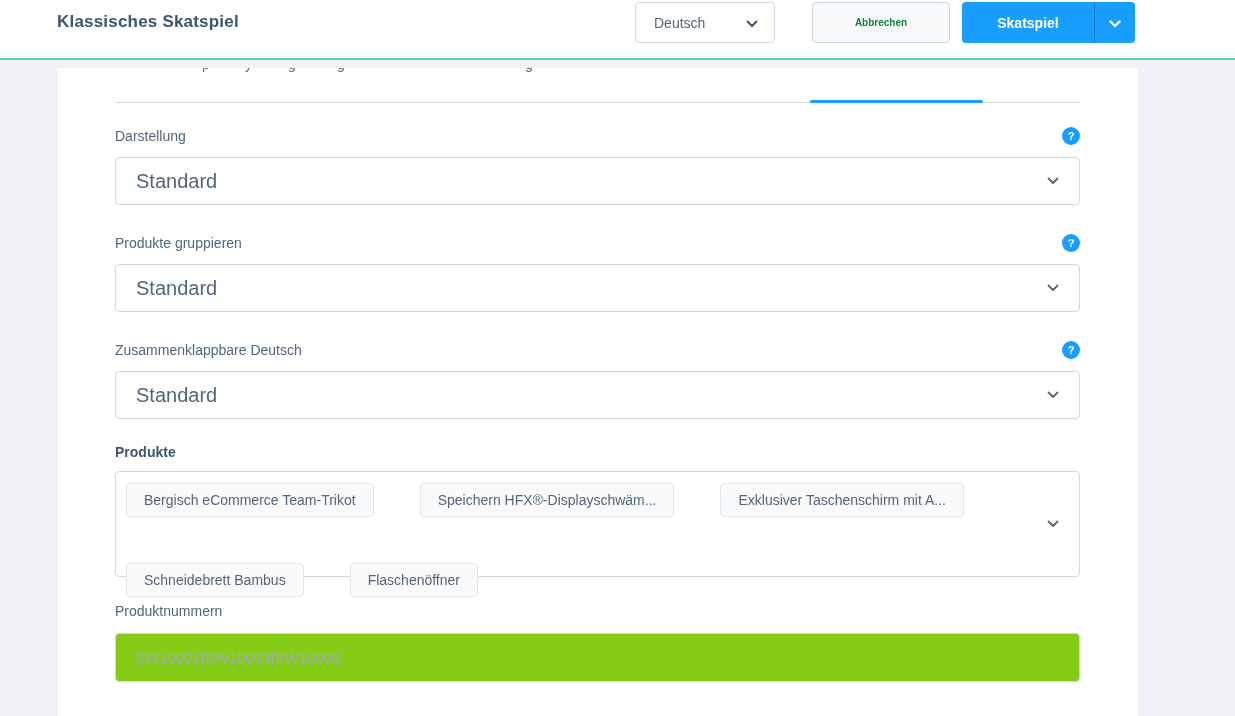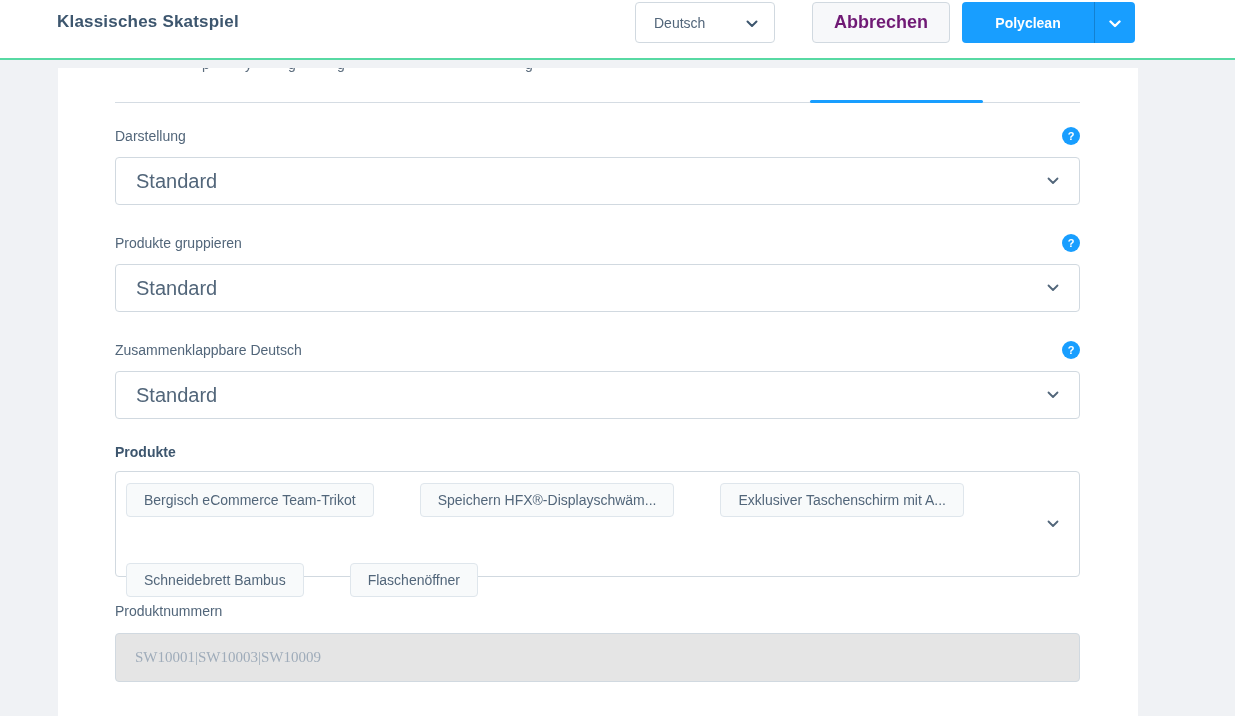--- a/index.html
+++ b/index.html
@@ -26,21 +26,21 @@
   .lang-select {
     width:140px; box-sizing:border-box; margin-right:37px;
     border:1px solid #d1d9e0; border-radius:4px; background:#ffffff;
     display:flex; align-items:center; justify-content:space-between;
     padding:0 16px 0 18px; font-size:14px; color:#52667a; cursor:pointer;
   }
   .btn-cancel {
     width:138px; box-sizing:border-box; margin-right:12px;
     border:1px solid #d1d9e0; border-radius:4px; background:#f7f8fa;
     display:flex; align-items:center; justify-content:center;
-    font-size:18px; font-weight:bold; color:#701a75; cursor:pointer;
+    font-size:10px; font-weight:bold; color:#15803d; cursor:pointer;
   }
   .btn-save-group {
     display:flex; border-radius:4px; overflow:hidden; background:#189eff; cursor:pointer;
   }
   .btn-save-main {
     width:132px; display:flex; align-items:center; justify-content:center;
     font-size:14px; font-weight:bold; color:#ffffff;
   }
   .btn-save-caret {
     width:40px; display:flex; align-items:center; justify-content:center;
@@ -94,23 +94,23 @@
   }
   .tags { display:flex; flex-wrap:wrap; column-gap:11px; row-gap:17px;gap:46px; }
   .tag {
     height:34px; box-sizing:border-box; line-height:32px; padding:0 17px;
     background:#f8fafb; border:1px solid #dfe6ec; border-radius:4px;
     font-size:14px; color:#52667a; white-space:nowrap;
   }
 
   .text-input {
     margin-top:13px; width:100%; height:49px; box-sizing:border-box;
-    border:1px solid #d1d9e0; border-radius:4px; background:#e5e5e5;
+    border:1px solid #d1d9e0; border-radius:4px; background:#84cc16;
     padding:0 19px; font-size:15px; color:#52667a;
-    font-family:Liberation Serif, serif; outline:none;
+    font-family:Liberation Sans, sans-serif; outline:none;
   }
   .text-input::placeholder { color:#9facba; opacity:1; }
 </style>
 </head>
 <body>
 
 <div class="smartbar">
   <div class="smartbar-title">Klassisches Skatspiel</div>
 
   <div class="smartbar-actions">
@@ -122,21 +122,21 @@
           </svg>
       </span>
     </div>
 
     <div class="btn-cancel">
       <span>Abbrechen</span>
     </div>
 
     <div class="btn-save-group">
       <div class="btn-save-main">
-        <span>Polyclean</span>
+        <span>Skatspiel</span>
       </div>
       <div class="btn-save-caret">
         <span>
           <svg width="12" height="8" viewBox="0 0 12 8">
               <path d="M1.5 1.5 L6 6 L10.5 1.5" stroke="#ffffff" stroke-width="2.4" fill="none" stroke-linecap="round" stroke-linejoin="round"></path>
             </svg>
         </span>
       </div>
     </div>
   </div>

